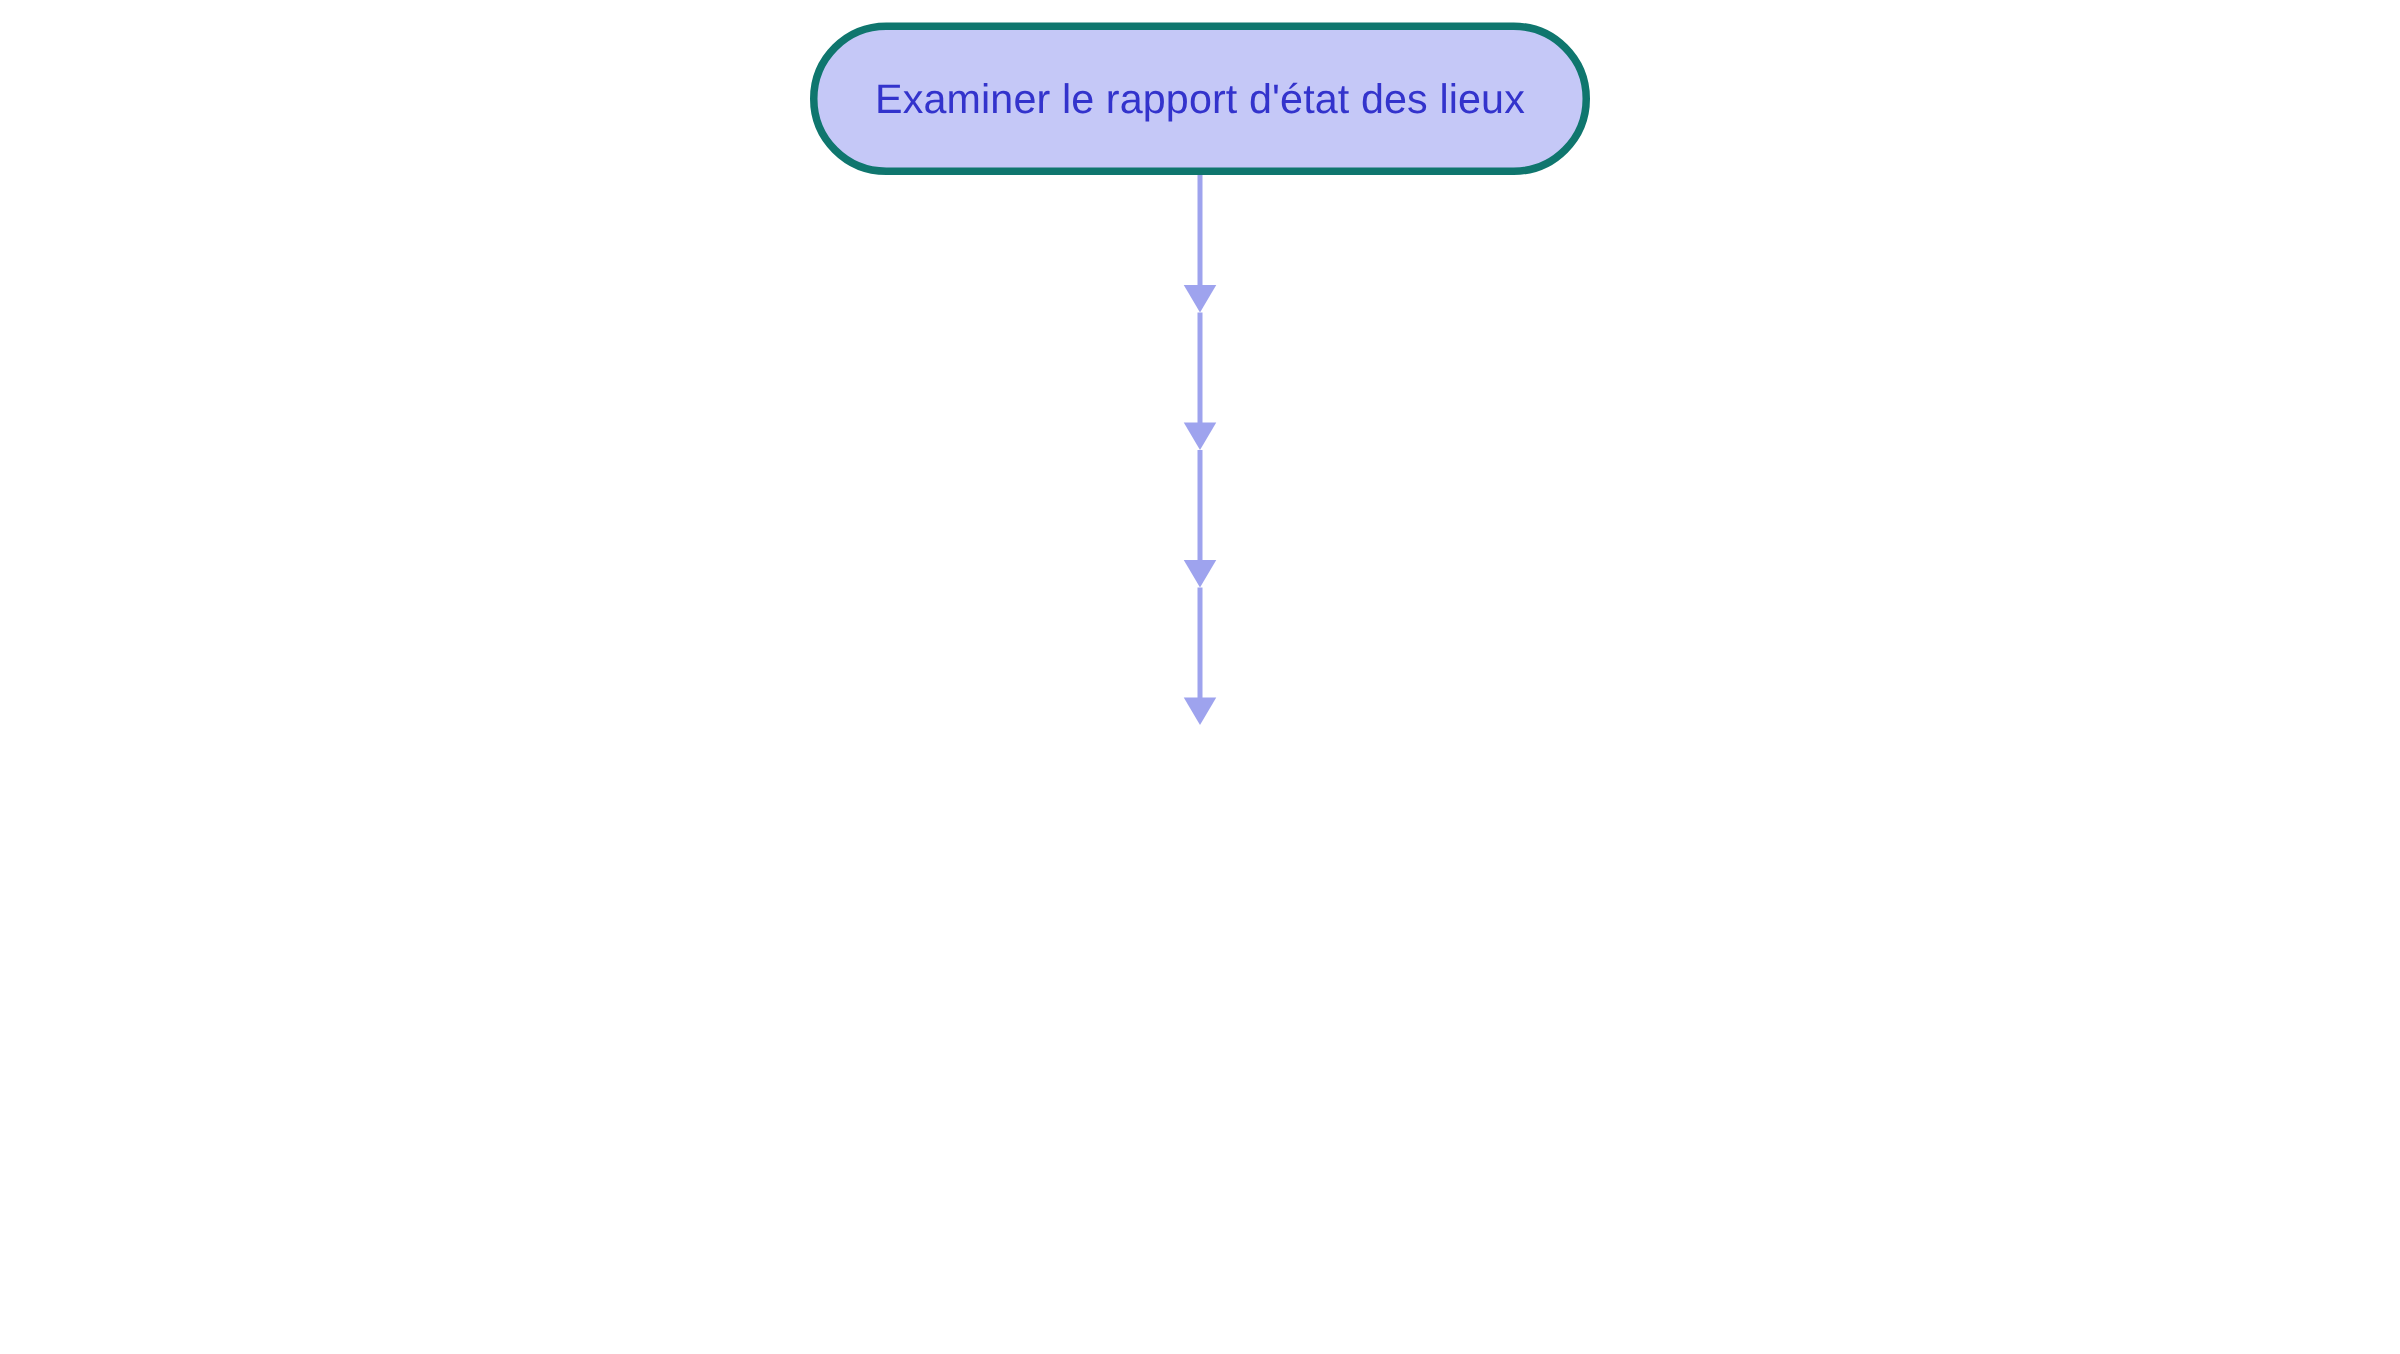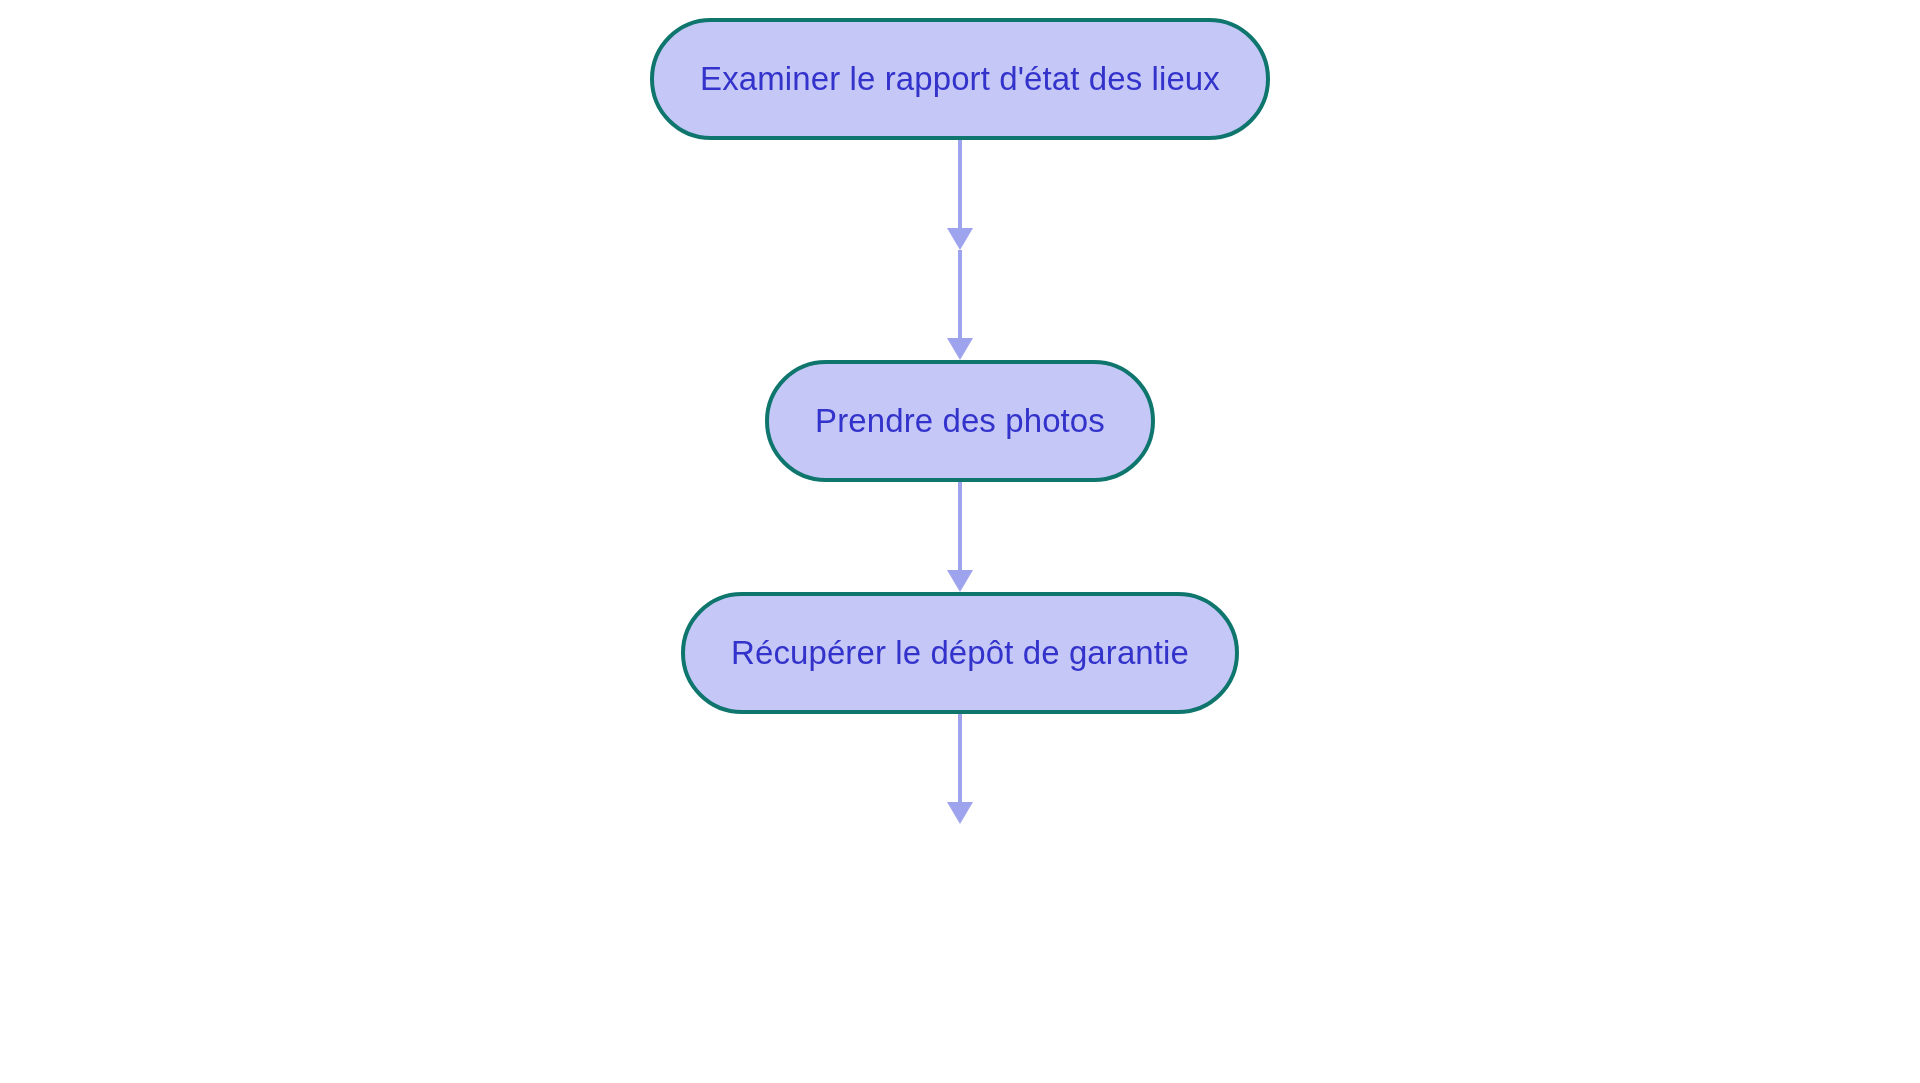--- a/index.html
+++ b/index.html
@@ -34,21 +34,21 @@
     justify-content: flex-start;
     padding-top: 18px;
     box-sizing: border-box;
   }
 
   .flow-node {
     box-sizing: border-box;
     height: 122px;
     border-radius: 61px;
     background: #c5c8f7;
-    border: 4px solid #0f766e;
+    border: 6px solid #0f766e;
     display: flex;
     align-items: center;
     justify-content: center;
     padding: 0 46px;
     flex: 0 0 auto;
   }
 
   .flow-node-label {
     color: #3333cc;
     font-family: "Liberation Sans", sans-serif;
@@ -101,32 +101,26 @@
       <div class="shaft"></div>
       <div class="head"></div>
     </div>
 
 
     <div class="flow-connector">
       <div class="shaft"></div>
       <div class="head"></div>
     </div>
 
-    <div class="flow-node">
-      <span class="flow-node-label">Prendre des photos</span>
-    </div>
 
     <div class="flow-connector">
       <div class="shaft"></div>
       <div class="head"></div>
     </div>
 
-    <div class="flow-node">
-      <span class="flow-node-label">Récupérer le dépôt de garantie</span>
-    </div>
 
     <div class="flow-connector">
       <div class="shaft"></div>
       <div class="head"></div>
     </div>
 
 
   </div>
 </div>
 

